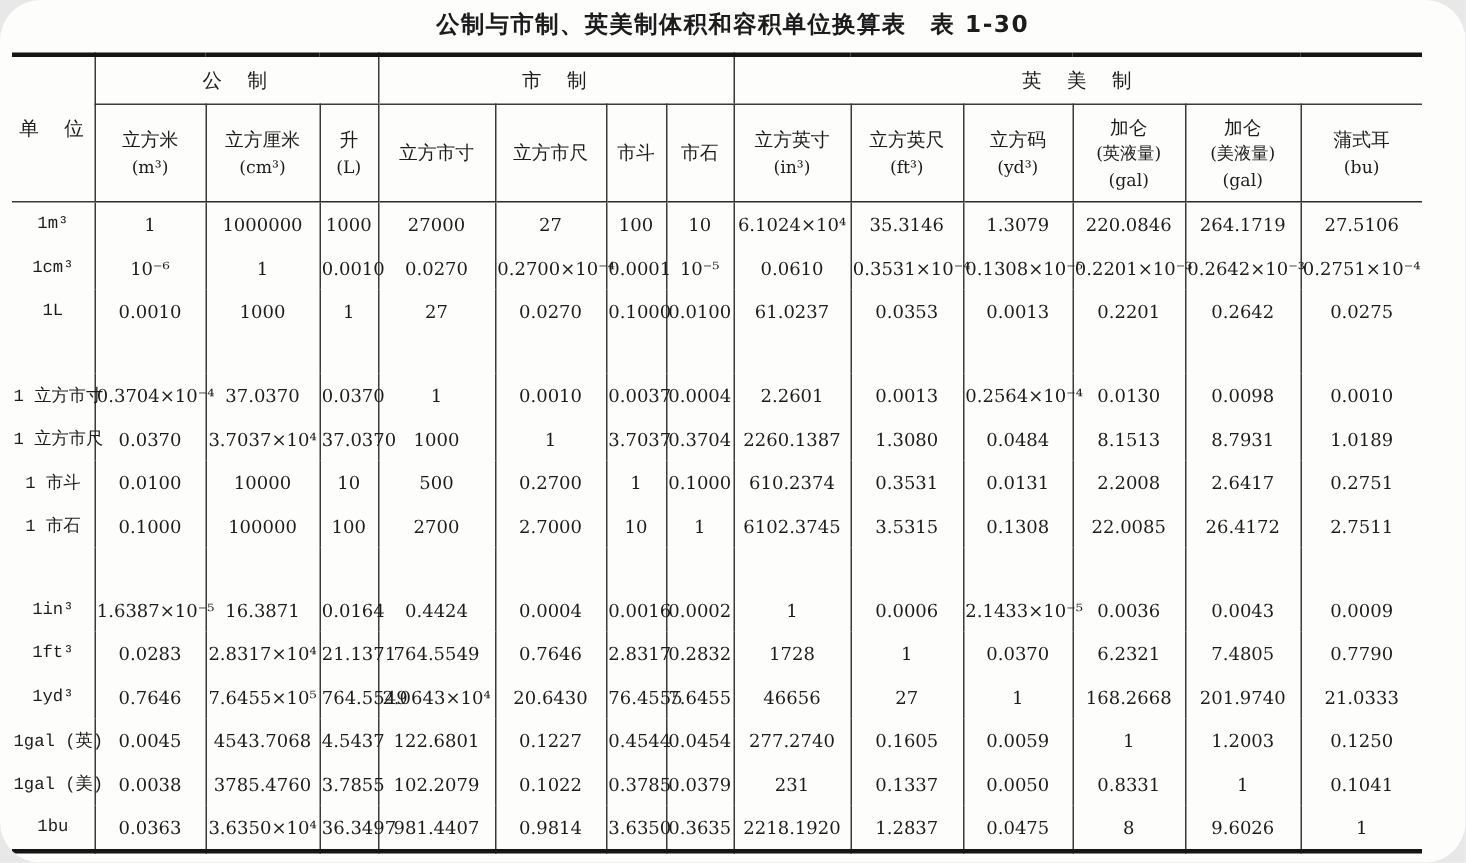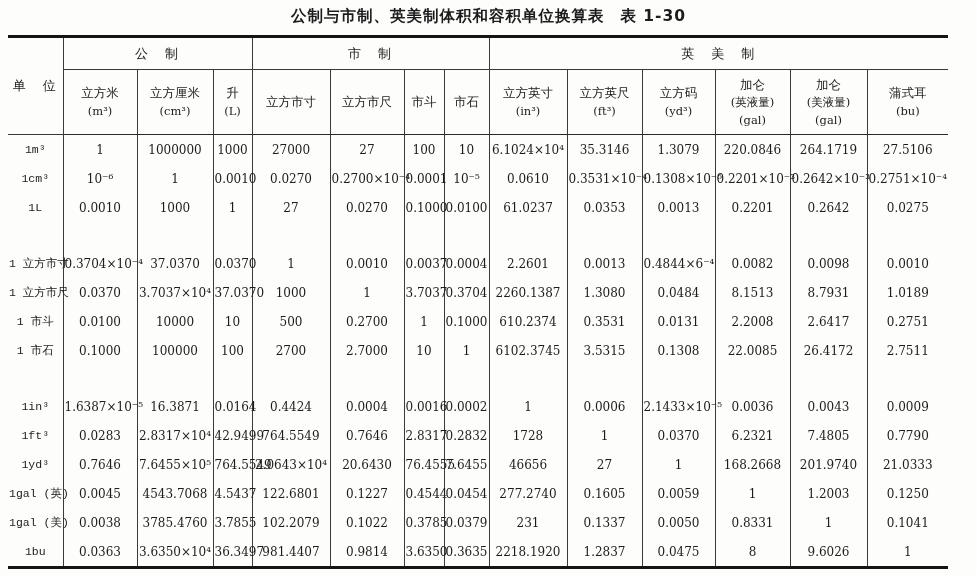--- a/index.html
+++ b/index.html
@@ -3,20 +3,21 @@
 <meta charset="utf-8">
 <style>
   html,body{margin:0;padding:0;background:#e8e8e8;}
   .page{
     position:relative;
     width:977px;height:575px;
     background:#fdfdfc;
     overflow:hidden;
     font-family:"DejaVu Serif","Liberation Serif",serif;
     color:#1c1c1c;
+    border-radius:27px;
   }
   .title-bar{
     padding-top:6px;
     text-align:center;
     font-size:15.5px;
     font-weight:bold;
     font-family:"DejaVu Sans","Liberation Sans",sans-serif;
     letter-spacing:1px;
     white-space:pre;
   }
@@ -224,22 +225,22 @@
           <td class="rowlabel first">1 立方市寸</td>
           <td>0.3704×10⁻⁴</td>
           <td>37.0370</td>
           <td>0.0370</td>
           <td>1</td>
           <td>0.0010</td>
           <td>0.0037</td>
           <td>0.0004</td>
           <td>2.2601</td>
           <td>0.0013</td>
-          <td>0.4844×6⁻⁴</td>
-          <td>0.0082</td>
+          <td>0.2564×10⁻⁴</td>
+          <td>0.0130</td>
           <td>0.0098</td>
           <td>0.0010</td>
         </tr>
         <tr>
           <td class="rowlabel first">1 立方市尺</td>
           <td>0.0370</td>
           <td>3.7037×10⁴</td>
           <td>37.0370</td>
           <td>1000</td>
           <td>1</td>
@@ -313,21 +314,21 @@
           <td>0.0006</td>
           <td>2.1433×10⁻⁵</td>
           <td>0.0036</td>
           <td>0.0043</td>
           <td>0.0009</td>
         </tr>
         <tr>
           <td class="rowlabel first">1ft³</td>
           <td>0.0283</td>
           <td>2.8317×10⁴</td>
-          <td>42.9499</td>
+          <td>21.1371</td>
           <td>764.5549</td>
           <td>0.7646</td>
           <td>2.8317</td>
           <td>0.2832</td>
           <td>1728</td>
           <td>1</td>
           <td>0.0370</td>
           <td>6.2321</td>
           <td>7.4805</td>
           <td>0.7790</td>

